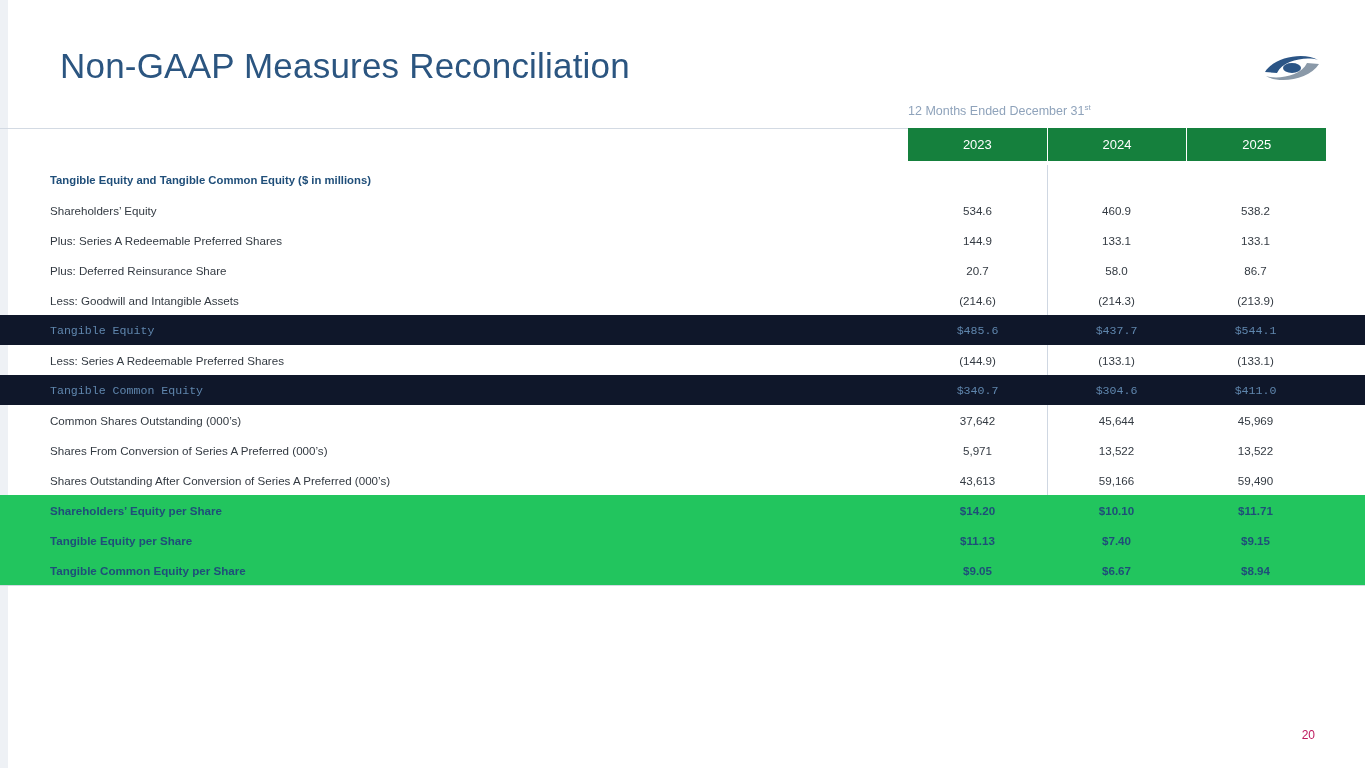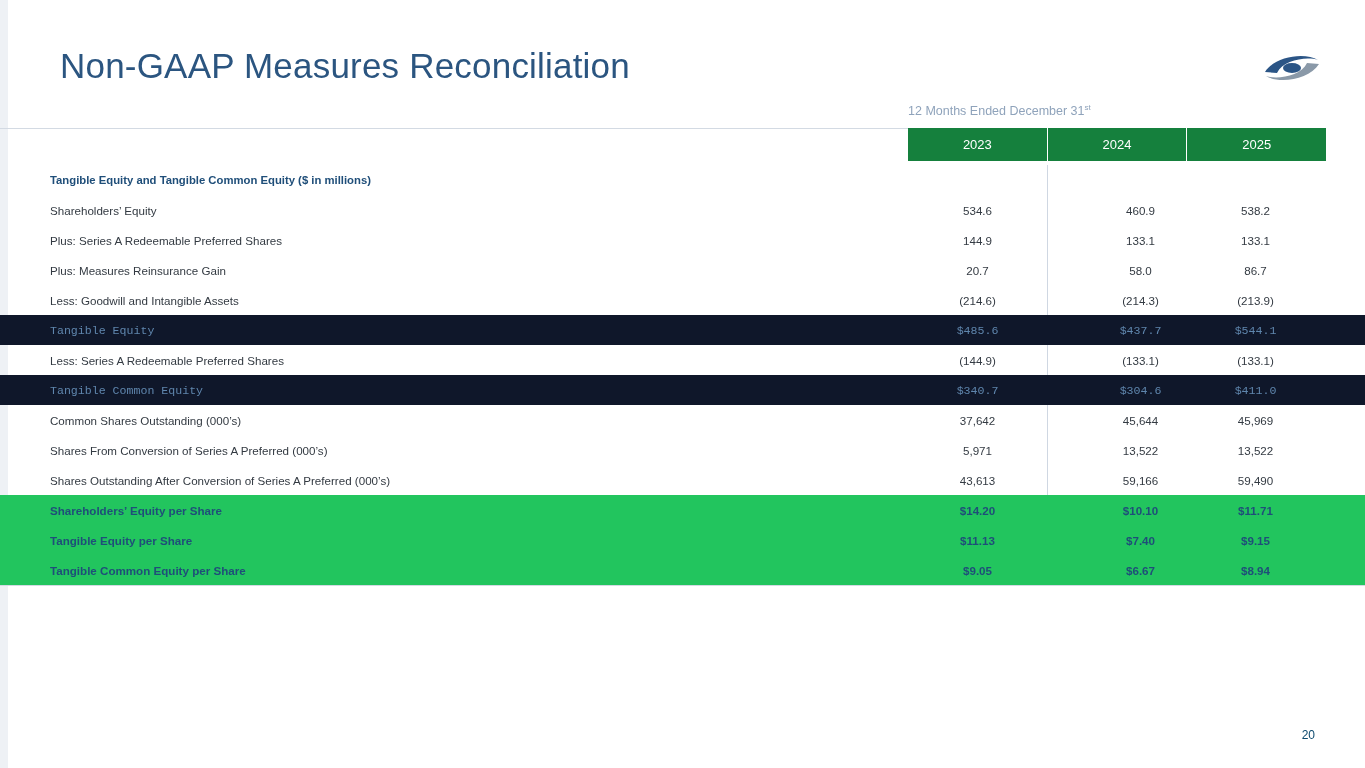--- a/index.html
+++ b/index.html
@@ -138,21 +138,21 @@
     white-space: nowrap;
   }
   .row .val {
     position: absolute;
     width: 139px;
     text-align: center;
     font-size: 11.6px;
     color: #333a42;
   }
   .c0 { left: 908px; }
-  .c1 { left: 1047px; margin-left: 24px; }
+  .c1 { left: 1047px; }
   .c2 { left: 1186px; }
 
   
   .row.section .label {
     color: #1f4e79;
     font-weight: bold;
     font-size: 11.3px;
   }
   .row.subtotal {
     background: #0f172a;
@@ -170,21 +170,21 @@
     color: #1f4e79;
     font-weight: bold;
   }
 
   
   .page-number {
     position: absolute;
     right: 50px;
     bottom: 26px;
     font-size: 12px;
-    color: #0c4a6e;
+    color: #be185d;
   }
 </style>
 </head>
 <body>
 
 <div class="slide">
 
   <div class="left-bar"></div>
 
   <div class="slide-title">Non-GAAP Measures Reconciliation</div>
@@ -224,21 +224,21 @@
         <div class="val c1">460.9</div>
         <div class="val c2">538.2</div>
       </div>
       <div class="row">
         <div class="label">Plus: Series A Redeemable Preferred Shares</div>
         <div class="val c0">144.9</div>
         <div class="val c1">133.1</div>
         <div class="val c2">133.1</div>
       </div>
       <div class="row">
-        <div class="label">Plus: Measures Reinsurance Gain</div>
+        <div class="label">Plus: Deferred Reinsurance Share</div>
         <div class="val c0">20.7</div>
         <div class="val c1">58.0</div>
         <div class="val c2">86.7</div>
       </div>
       <div class="row">
         <div class="label">Less: Goodwill and Intangible Assets</div>
         <div class="val c0">(214.6)</div>
         <div class="val c1">(214.3)</div>
         <div class="val c2">(213.9)</div>
       </div>

